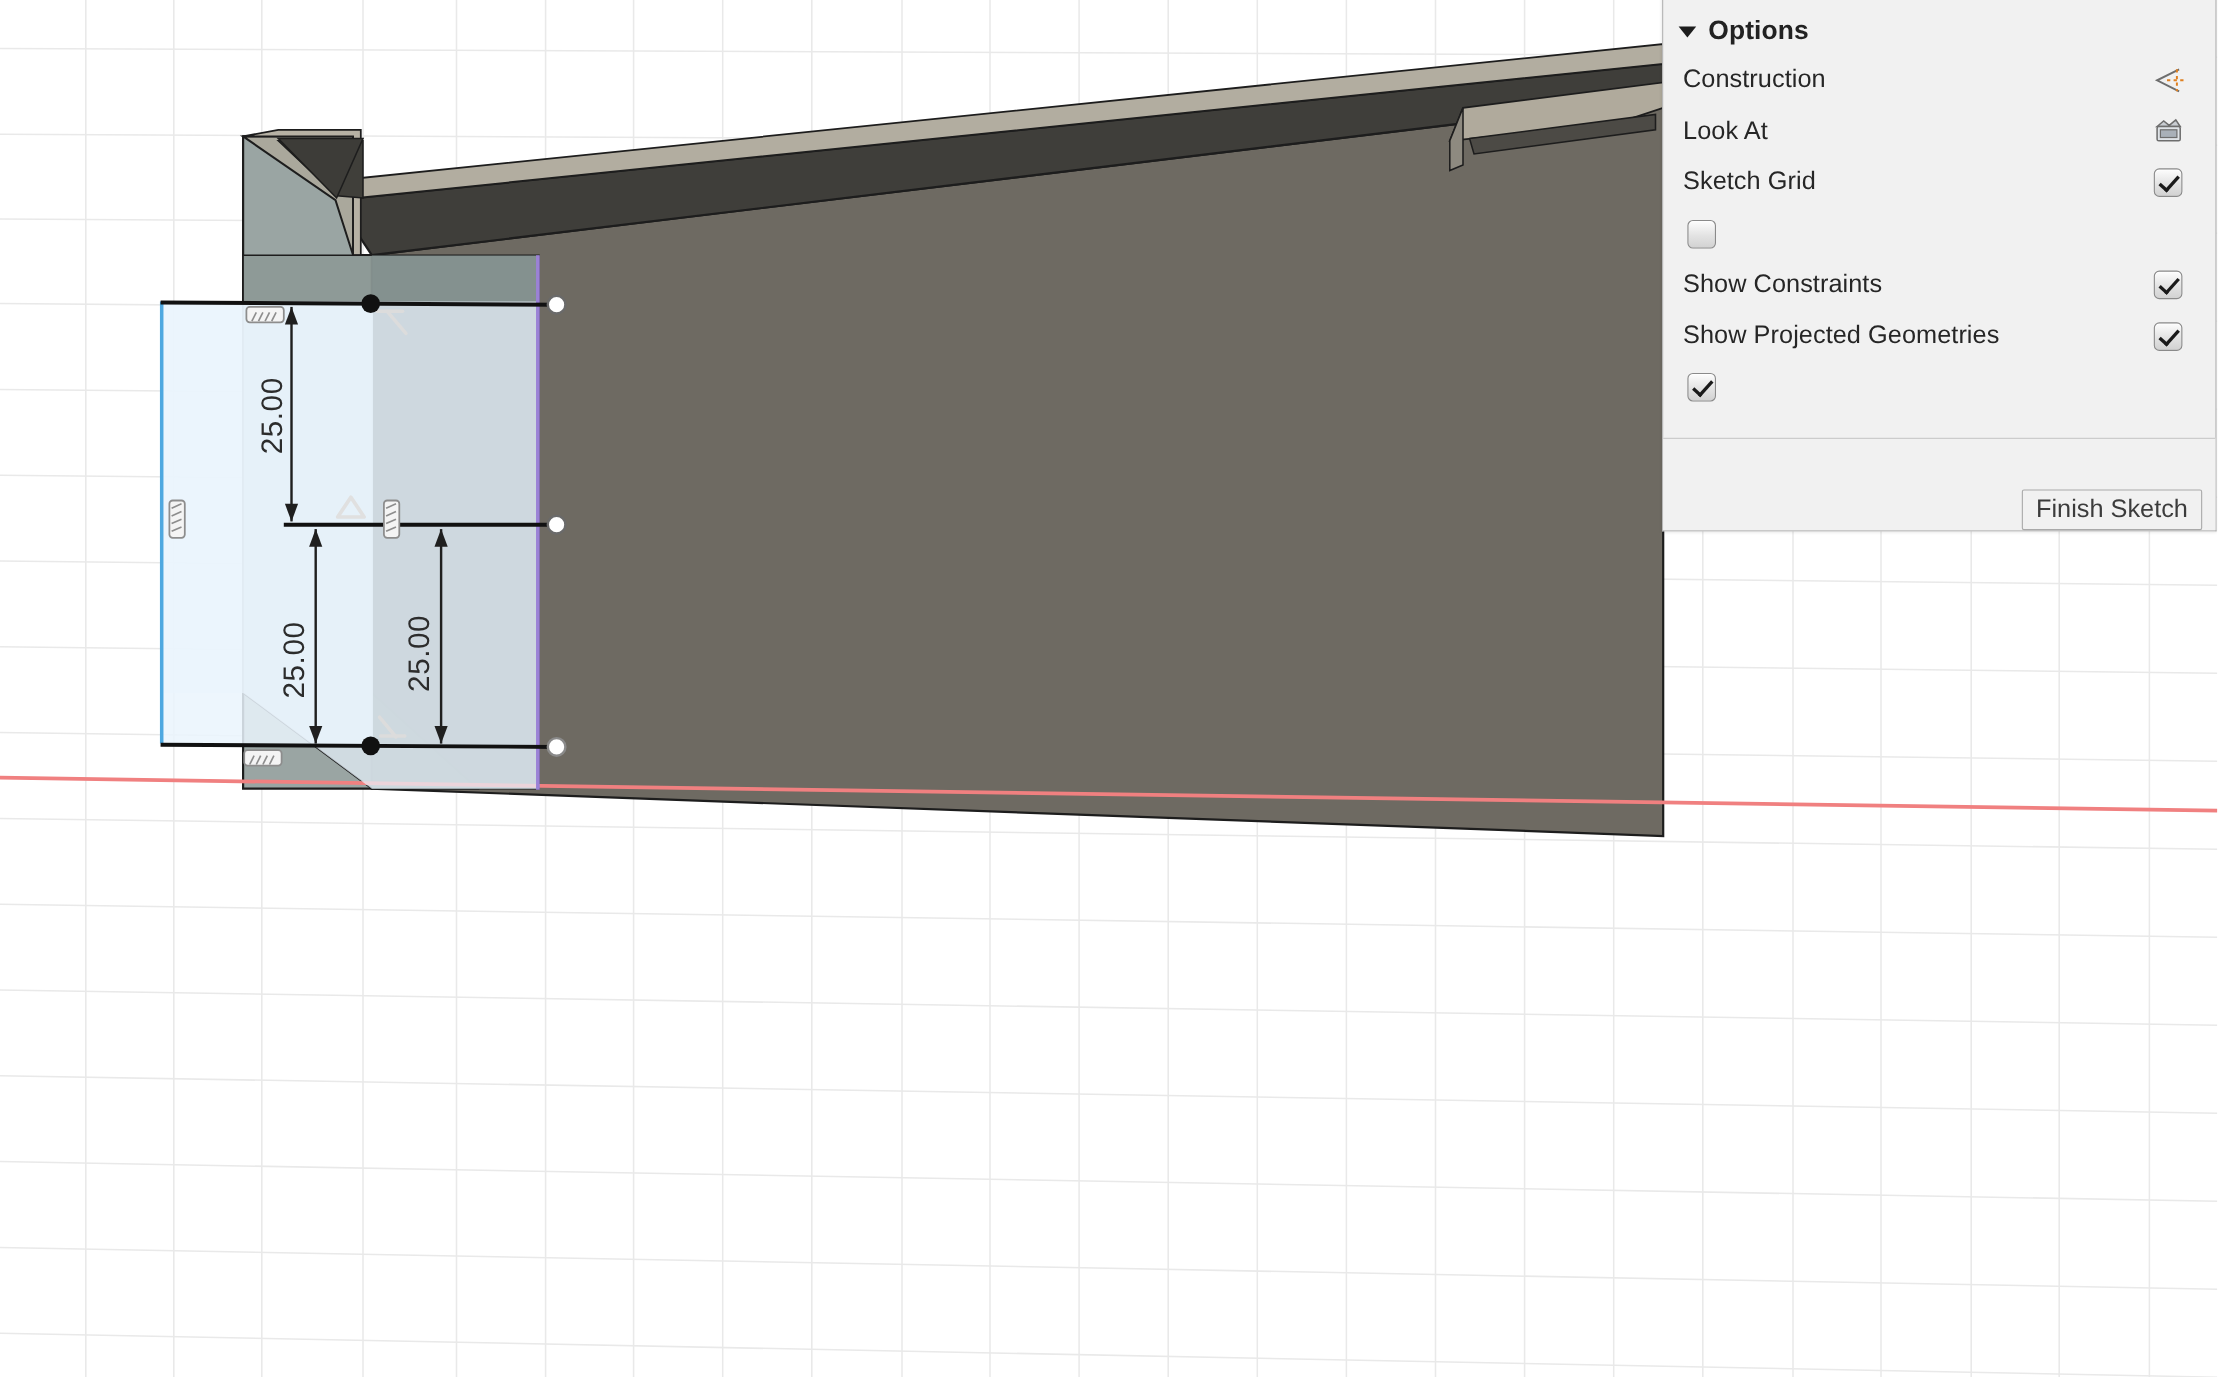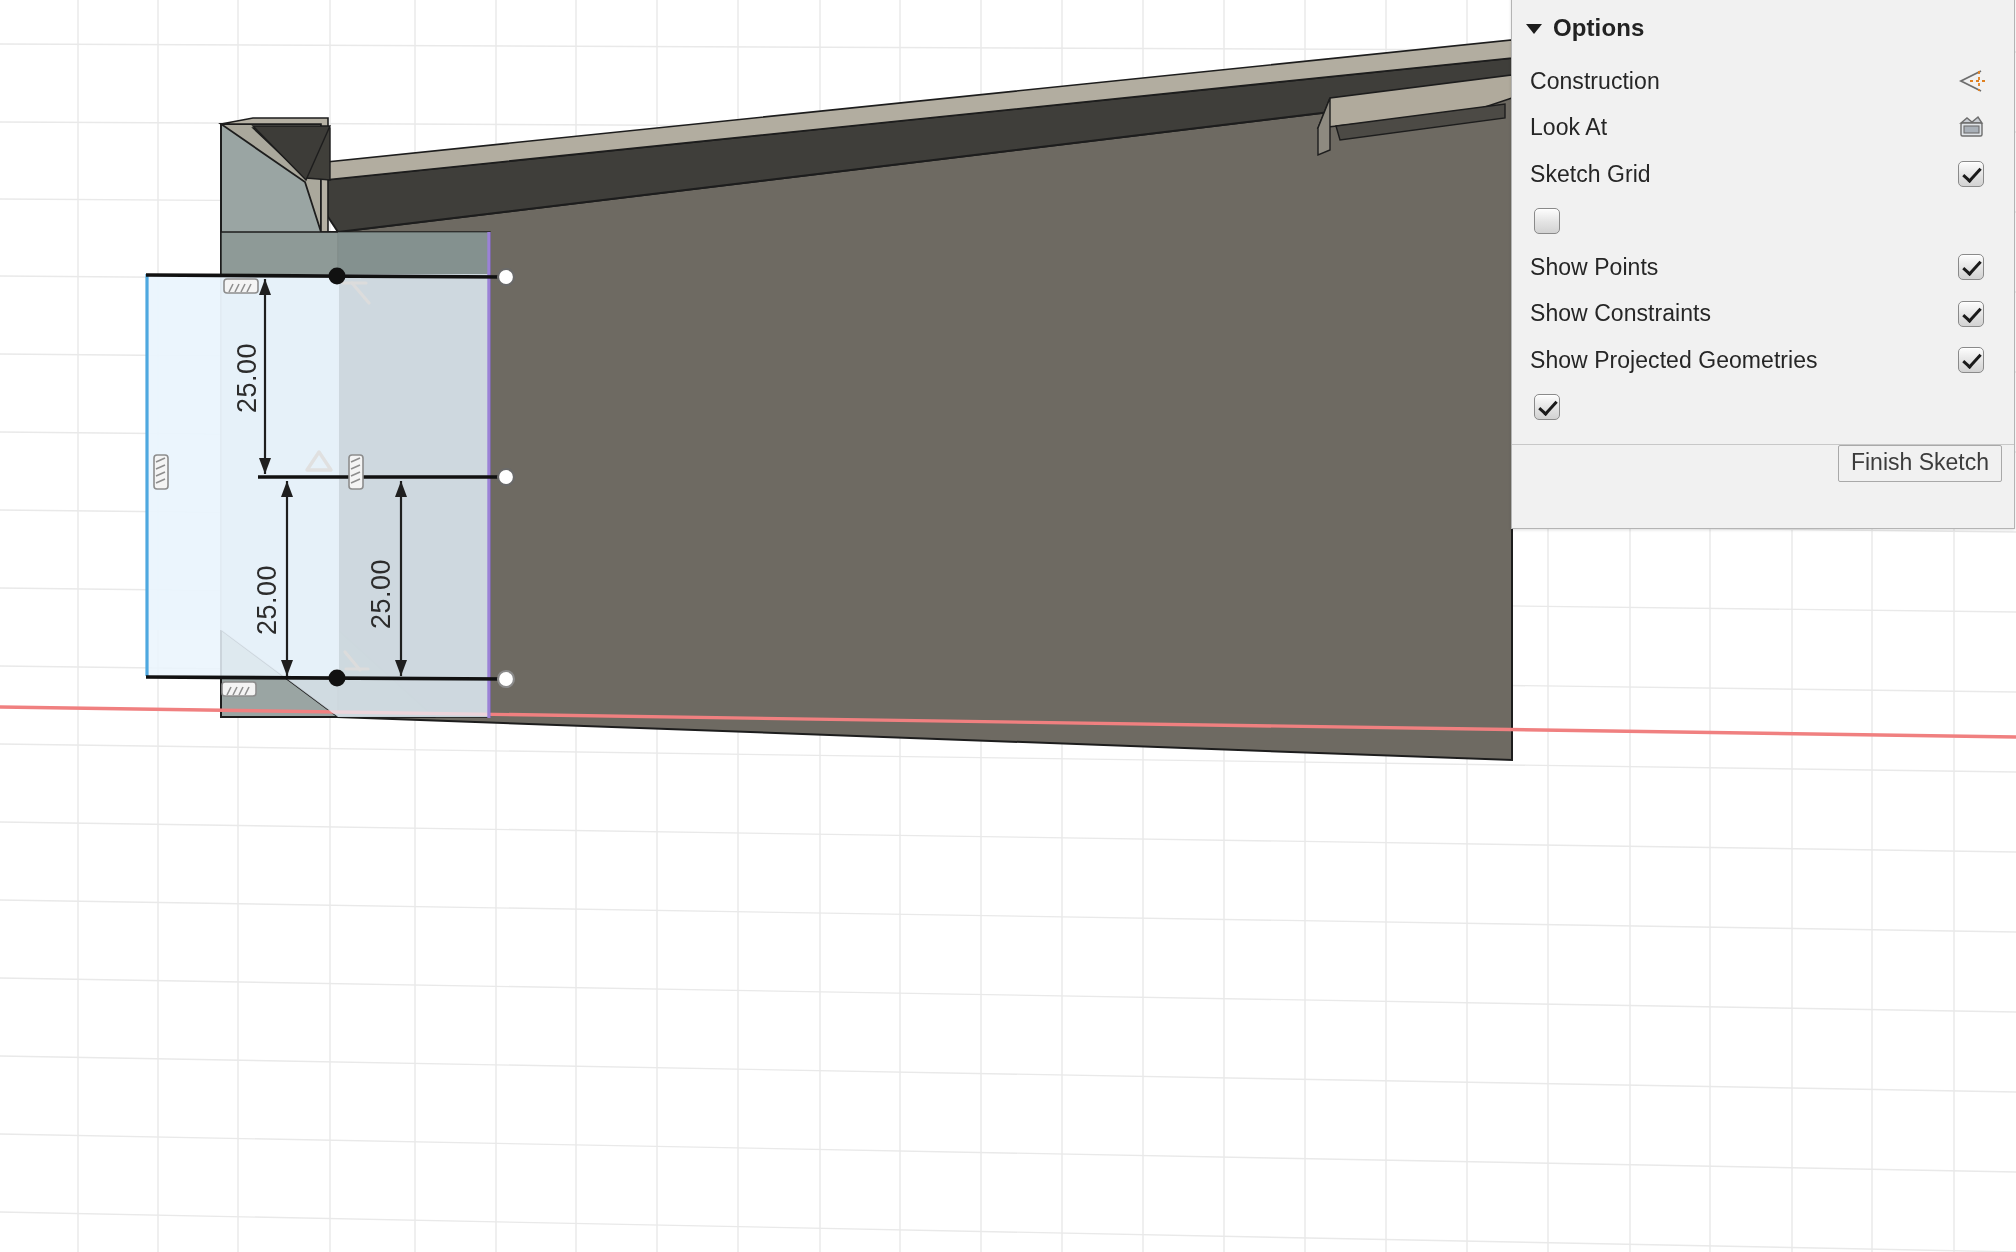--- a/index.html
+++ b/index.html
@@ -67,21 +67,20 @@
     margin-right: 11px;
     margin-top: 2px;
   }
 
   #options-list {
     padding: 6px 0 14px 0;
   }
 
   .option-row {
     display: flex;
-    align-items: center;
     height: 46.5px;
     padding: 0 26px 0 18px;
     box-sizing: border-box;
   }
 
   .option-label {
     flex: 1 1 auto;
     font-size: 23px;
     color: #262626;
     white-space: nowrap;
@@ -116,21 +115,21 @@
     border: solid #1a1a1a;
     border-width: 0 3.2px 3.2px 0;
     transform: rotate(42deg);
   }
 
   #options-footer {
     border-top: 1px solid #c8c8c8;
     background: #f1f1f1;
     height: 84px;
     display: flex;
-    align-items: flex-start;
+    align-items: flex-end;
     justify-content: flex-end;
     padding-right: 12px;
     box-sizing: border-box;
   }
 
   #finish-sketch-btn {
     font-family: "Liberation Sans", sans-serif;
     font-size: 23px;
     color: #3c3c3c;
     background: #f1f1f1;
@@ -380,26 +379,20 @@
       </div>
 
 
       <div class="option-row">
         <span class="option-control">
           <span class="cbox"></span>
         </span>
       </div>
 
 
-      <div class="option-row">
-        <span class="option-label">Show Points</span>
-        <span class="option-control">
-          <span class="cbox checked"></span>
-        </span>
-      </div>
 
 
       <div class="option-row">
         <span class="option-label">Show Constraints</span>
         <span class="option-control">
           <span class="cbox checked"></span>
         </span>
       </div>
 
       <div class="option-row">

